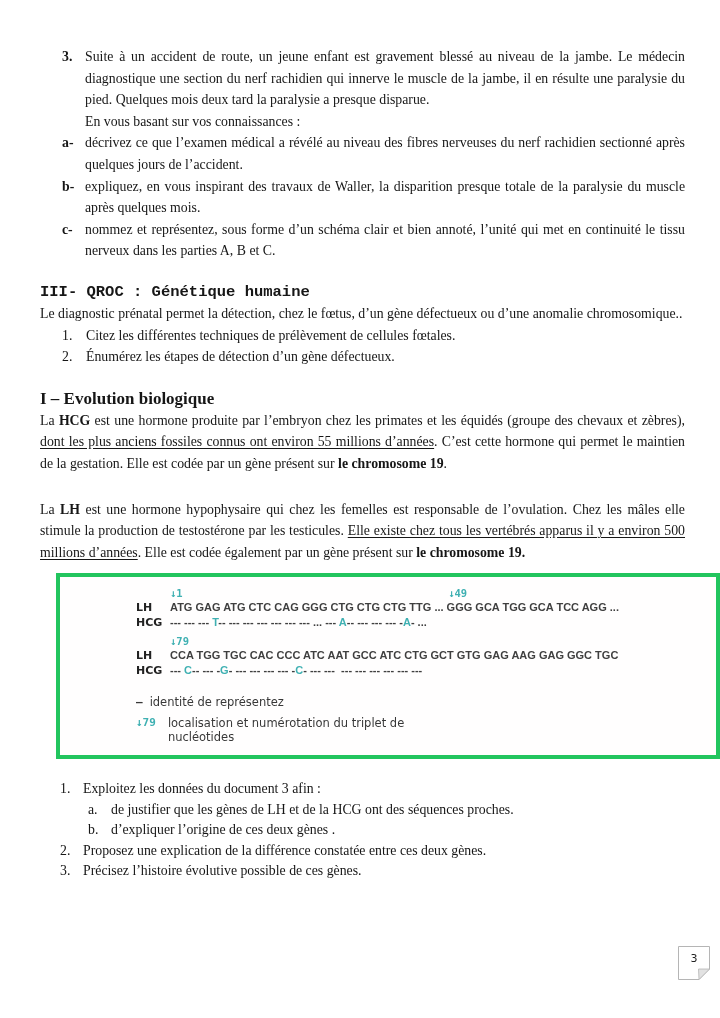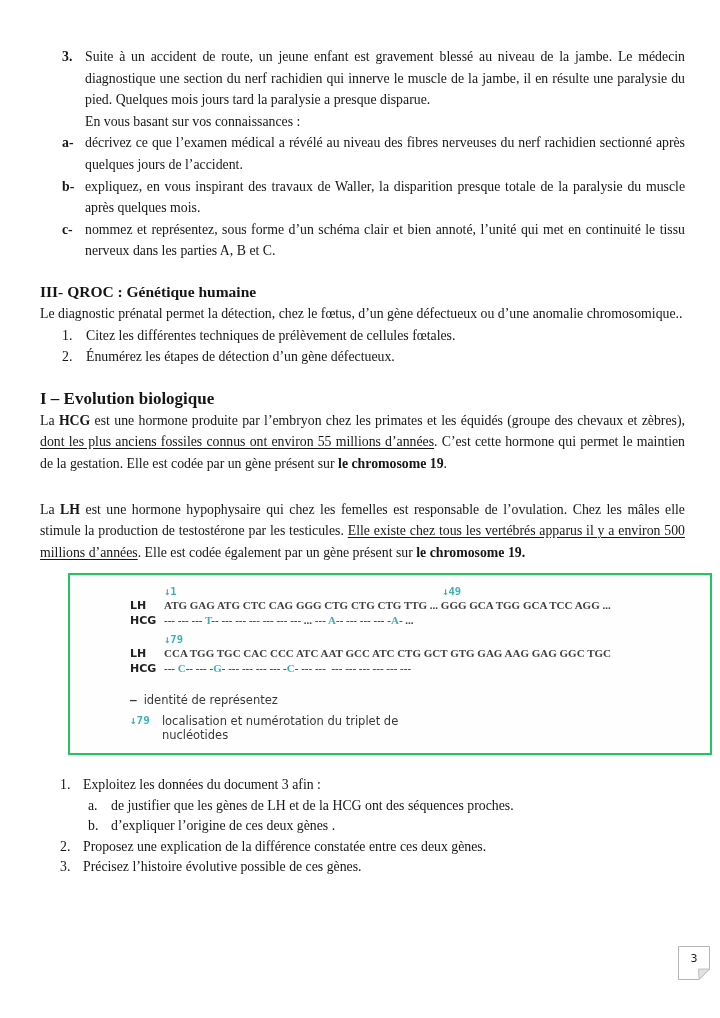--- a/index.html
+++ b/index.html
@@ -19,39 +19,39 @@
   .hang{display:flex;}
   .hang .num{flex:0 0 23px;font-weight:bold;}
   .hang .num.plain{font-weight:normal;}
   .hang .txt{flex:1;}
 
   .sublist{margin-left:22px;}
   .sublist .num{flex:0 0 24px;font-weight:normal;}
 
   .q-sub{margin-left:28px;}
 
-  h2.sec{font-size:15.5px;font-weight:bold;margin:20px 0 1px 0;line-height:20px;}
+  h2.sec{font-size:15.5px;font-weight:bold;margin:20px 0 1px 0;line-height:20px;font-family:Liberation Mono, monospace;}
   h2.sec.ul{text-decoration:underline;}
   h3.sub{font-size:17px;font-weight:bold;margin:0 0 1px 0;line-height:20px;}
 
   .st-b{font-weight:bold;}
   .st-u{text-decoration:underline;text-underline-offset:2px;}
   .teal{color:#3fb0b2;}
 
   
   .figure{
-    margin:10px 0 0 28px;width:580px;height:168px;
-    border:2px solid #22c55e;background:#fffefe;
+    margin:10px 0 0 16px;width:580px;height:168px;
+    border:4px solid #22c55e;background:#fffefe;
     font-family:"DejaVu Sans", sans-serif;
-    padding:10px 0 0 60px;box-sizing:content-box;
+    padding:10px 0 0 76px;box-sizing:content-box;
   }
   .seqline{display:flex;align-items:baseline;}
   .seqline .lab{flex:0 0 34px;font-size:11px;font-weight:bold;color:#222;}
   .seq{
-    font-family:Liberation Serif, serif;font-size:11px;line-height:15px;
+    font-family:Liberation Sans, sans-serif;font-size:11px;line-height:15px;
     color:#3f3f3f;white-space:pre;font-weight:bold;letter-spacing:0;
   }
   .markerline{
     margin-left:34px;font-family:"DejaVu Sans Mono", monospace;
     font-size:10.5px;line-height:13px;white-space:pre;font-weight:bold;
   }
   .blockgap{height:5px;}
   .legend{margin-top:17px;font-size:11.5px;color:#383838;line-height:14px;}
   .legend-row1{display:flex;gap:7px;align-items:baseline;}
   .legend-row2{display:flex;gap:12px;margin-top:6px;}
@@ -74,21 +74,21 @@
 </style>
 </head>
 <body>
 
 <div class="page">
   <div class="content">
 
     <div class="hang body-txt" style="margin-left:22px;">
       <span class="num">3.</span>
       <div class="txt">
-        <div class="just">Suite à un accident de route, un jeune enfant est gravement blessé au niveau de la jambe. Le médecin diagnostique une section du nerf rachidien qui innerve le muscle de la jambe, il en résulte une paralysie du pied. Quelques mois jours tard la paralysie a presque disparue.</div>
+        <div class="just">Suite à un accident de route, un jeune enfant est gravement blessé au niveau de la jambe. Le médecin diagnostique une section du nerf rachidien qui innerve le muscle de la jambe, il en résulte une paralysie du pied. Quelques mois deux tard la paralysie a presque disparue.</div>
         <div>En vous basant sur vos connaissances :</div>
       </div>
     </div>
 
     <div class="hang body-txt" style="margin-left:22px;">
       <span class="num">a-</span>
       <div class="txt just">décrivez ce que l’examen médical a révélé au niveau des fibres nerveuses du nerf rachidien sectionné après quelques jours de l’accident.</div>
     </div>
     <div class="hang body-txt" style="margin-left:22px;">
       <span class="num">b-</span>

